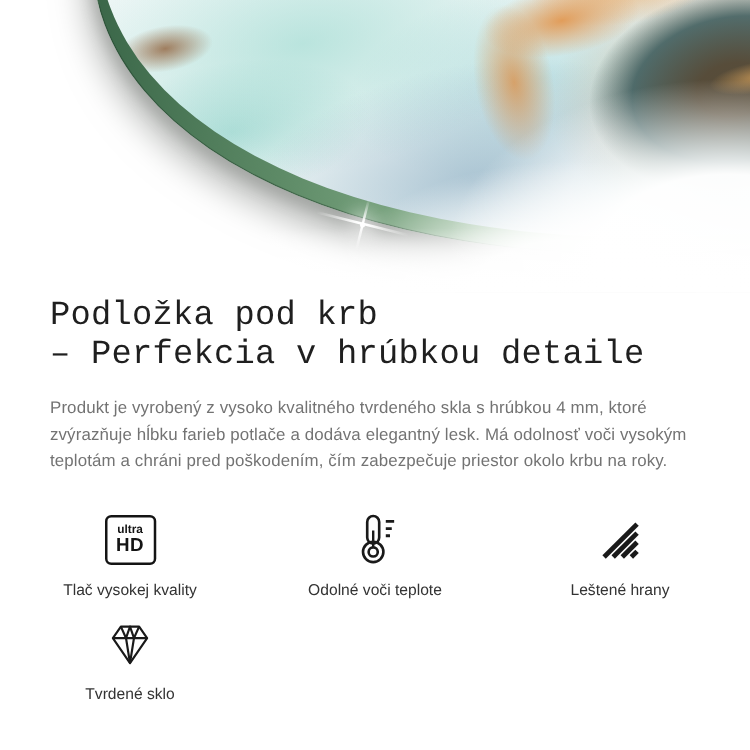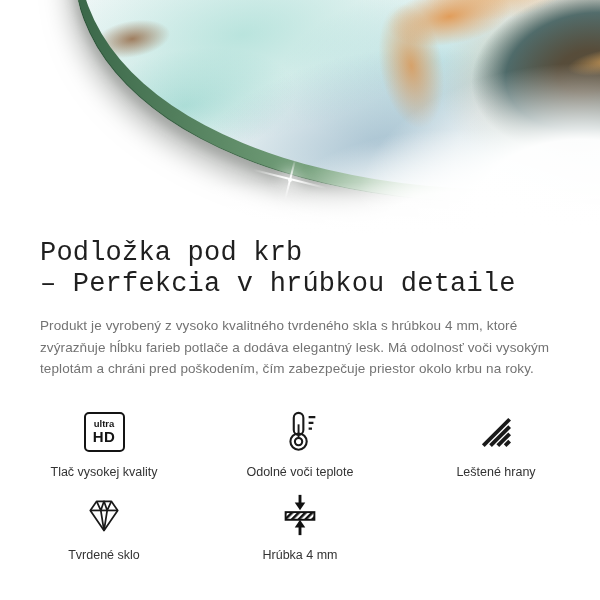--- a/index.html
+++ b/index.html
@@ -125,33 +125,15 @@
         <svg width="44" height="42" viewBox="0 0 48 46" fill="none" stroke="#1a1a1a" stroke-width="1.9" stroke-linejoin="round">
           <path d="M9 18 L16 8 H32 L39 18 L24 40 Z"></path>
           <path d="M9 18 H39"></path>
           <path d="M16 8 L20.5 18 L24 8 L27.5 18 L32 8"></path>
           <path d="M20.5 18 L24 40 M27.5 18 L24 40"></path>
         </svg>
       </div>
       <div class="feature-label">Tvrdené sklo</div>
     </div>
 
-    <div class="feature">
-      <div class="icon-box">
-        <svg width="46" height="46" viewBox="0 0 48 48">
-          <defs>
-            <pattern id="hatch" width="5" height="5" patternUnits="userSpaceOnUse" patternTransform="rotate(45 0 0)">
-              <rect width="5" height="5" fill="#ffffff"></rect>
-              <rect width="2.6" height="5" fill="#111111"></rect>
-            </pattern>
-          </defs>
-          <rect x="9" y="21" width="30" height="8" fill="url(#hatch)" stroke="#111" stroke-width="2"></rect>
-          <path d="M24 3 V12" stroke="#111" stroke-width="3"></path>
-          <polygon points="18.5,11 29.5,11 24,19" fill="#111"></polygon>
-          <path d="M24 45 V36" stroke="#111" stroke-width="3"></path>
-          <polygon points="18.5,37 29.5,37 24,29" fill="#111"></polygon>
-        </svg>
-      </div>
-      <div class="feature-label">Hrúbka 4 mm</div>
-    </div>
 
   </div>
 </div>
 
 </body></html>

